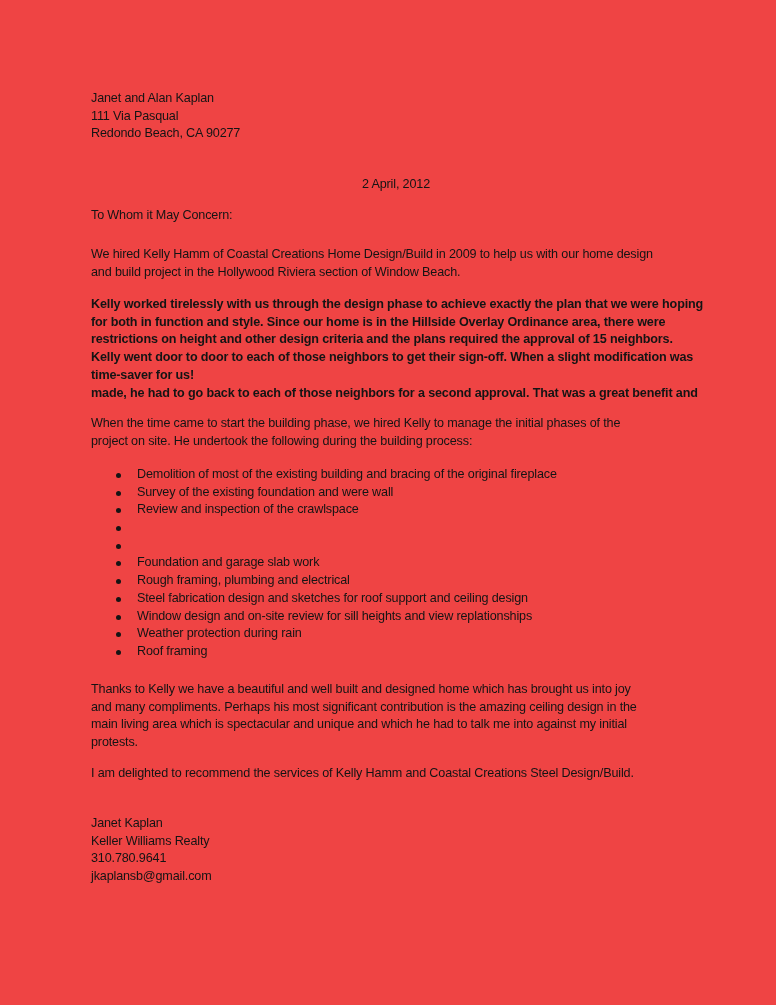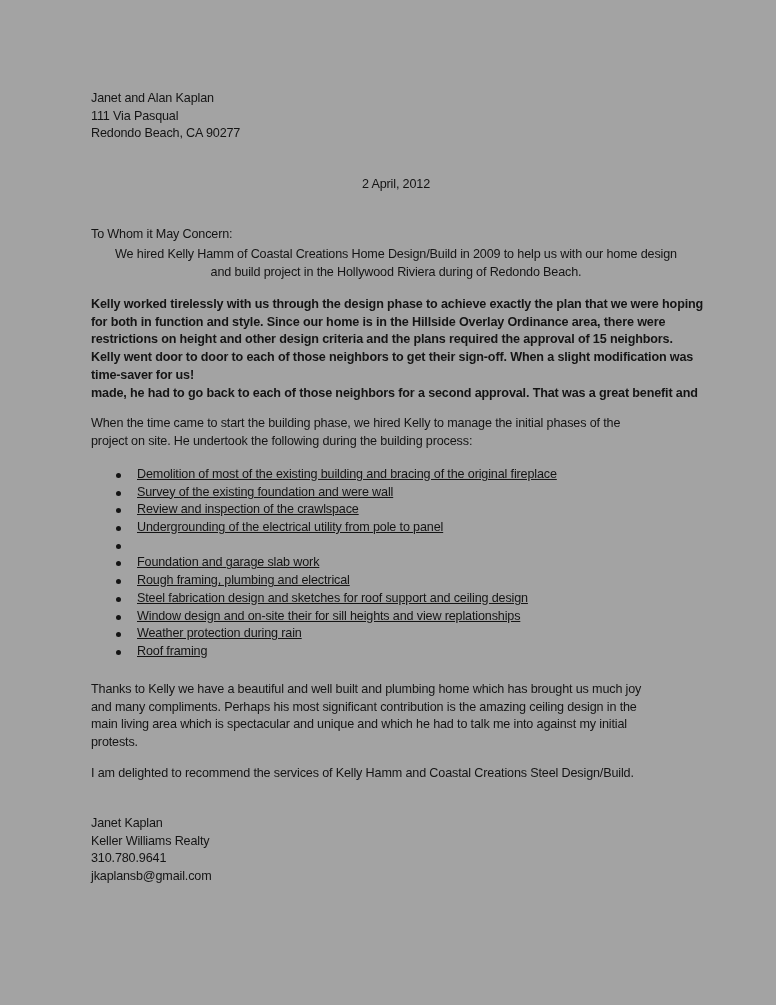--- a/index.html
+++ b/index.html
@@ -1,26 +1,26 @@
 <!DOCTYPE html>
 <html><head>
   <meta charset="utf-8">
   <style>
     html, body { margin: 0; padding: 0; background: #ffffff; }
     body { width: 776px; height: 1005px; position: relative; overflow: hidden; }
     .page {
       position: absolute; left: 0; top: 0; width: 776px; height: 1005px;
-      background: #a3a3a3; color: #141414;
+      background: #ef4444; color: #141414;
       font-family: "Liberation Sans", sans-serif;
       font-size: 12.6px; line-height: 17.7px;
       letter-spacing: -0.15px;
     }
     .block { position: absolute; left: 91px; width: 610px; margin: 0; }
     .line { display: block; white-space: nowrap; }
-    .bullets { position: absolute; left: 91px; top: 466px; margin: 0; padding: 0; list-style: none; text-decoration: underline; }
+    .bullets { position: absolute; left: 91px; top: 466px; margin: 0; padding: 0; list-style: none; }
     .bullets li { position: relative; height: 17.7px; padding-left: 46px; white-space: nowrap; }
     .bullets .dot {
       position: absolute; left: 25px; top: 7px; width: 5px; height: 5px;
       border-radius: 50%; background: #141414;
     }
   </style>
 </head>
 <body>
 
 <div class="page">
@@ -28,59 +28,59 @@
   <div class="block" style="top:90px;">
     <span class="line">Janet and Alan Kaplan</span>
     <span class="line">111 Via Pasqual</span>
     <span class="line">Redondo Beach, CA 90277</span>
   </div>
 
   <div class="block" style="top:176px;text-align:center;">
     <span class="line">2 April, 2012</span>
   </div>
 
-  <div class="block" style="top:226px;">
+  <div class="block" style="top:207px;">
     <span class="line">To Whom it May Concern:</span>
   </div>
 
-  <div class="block" style="top:246px;text-align:center;">
+  <div class="block" style="top:246px;">
     <span class="line">We hired Kelly Hamm of Coastal Creations Home Design/Build in 2009 to help us with our home design</span>
-    <span class="line">and build project in the Hollywood Riviera during of Redondo Beach.</span>
+    <span class="line">and build project in the Hollywood Riviera section of Window Beach.</span>
   </div>
 
   <div class="block" style="top:296px;font-weight:bold;">
     <span class="line">Kelly worked tirelessly with us through the design phase to achieve exactly the plan that we were hoping</span>
     <span class="line">for both in function and style.  Since our home is in the Hillside Overlay Ordinance area, there were</span>
     <span class="line">restrictions on height and other design criteria and the plans required the approval of 15 neighbors.</span>
     <span class="line">Kelly went door to door to each of those neighbors to get their sign-off.  When a slight modification was</span>
     <span class="line">time-saver for us!</span>
     <span class="line">made, he had to go back to each of those neighbors for a second approval. That was a great benefit and</span>
   </div>
 
   <div class="block" style="top:415px;">
     <span class="line">When the time came to start the building phase, we hired Kelly to manage the initial phases of the</span>
     <span class="line">project on site. He undertook the following during the building process:</span>
   </div>
 
   <ul class="bullets">
     <li><span class="dot"></span><span>Demolition of most of the existing building and bracing of the original fireplace</span></li>
     <li><span class="dot"></span><span>Survey of the existing foundation and were wall</span></li>
     <li><span class="dot"></span><span>Review and inspection of the crawlspace</span></li>
-    <li><span class="dot"></span><span>Undergrounding of the electrical utility from pole to panel</span></li>
+    <li><span class="dot"></span></li>
     <li><span class="dot"></span></li>
     <li><span class="dot"></span><span>Foundation and garage slab work</span></li>
     <li><span class="dot"></span><span>Rough framing, plumbing and electrical</span></li>
     <li><span class="dot"></span><span>Steel fabrication design and sketches for roof support and ceiling design</span></li>
-    <li><span class="dot"></span><span>Window design and on-site their for sill heights and view replationships</span></li>
+    <li><span class="dot"></span><span>Window design and on-site review for sill heights and view replationships</span></li>
     <li><span class="dot"></span><span>Weather protection during rain</span></li>
     <li><span class="dot"></span><span>Roof framing</span></li>
   </ul>
 
   <div class="block" style="top:681px;">
-    <span class="line">Thanks to Kelly we have a beautiful and well built and plumbing home which has brought us much joy</span>
+    <span class="line">Thanks to Kelly we have a beautiful and well built and designed home which has brought us into joy</span>
     <span class="line">and many compliments. Perhaps his most significant contribution is the amazing ceiling design in the</span>
     <span class="line">main living area which is spectacular and unique and which he had to talk me into against my initial</span>
     <span class="line">protests.</span>
   </div>
 
   <div class="block" style="top:765px;">
     <span class="line">I am delighted to recommend the services of Kelly Hamm and Coastal Creations Steel Design/Build.</span>
   </div>
 
   <div class="block" style="top:815px;">

